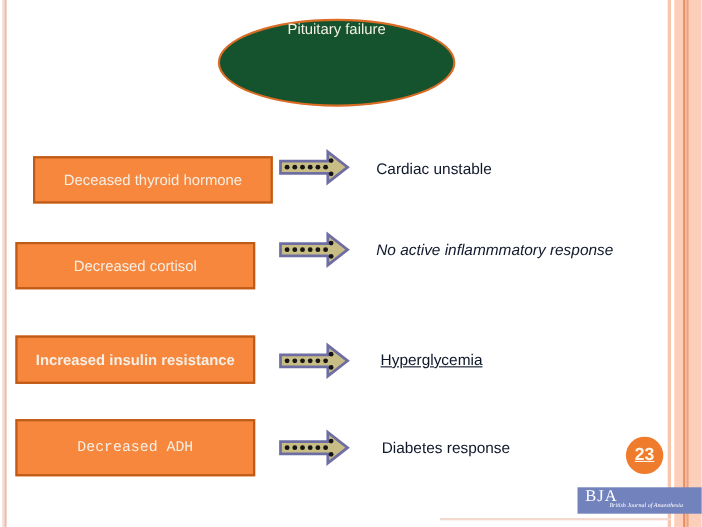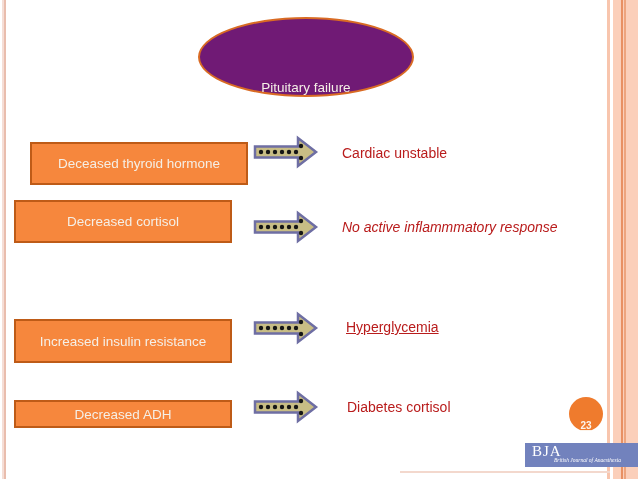--- a/index.html
+++ b/index.html
@@ -13,59 +13,59 @@
   .left-stripe-b  { left:4px;  width:2px;  background:#e9bdad; }
   .right-stripe-thin { left:607px; width:3px;  background:#f8c5ad; }
   .right-band        { left:613px; width:25px; background:#fbcfba; }
   .right-line-a      { left:621px; width:2px;  background:#e89063; }
   .right-line-b      { left:624px; width:2px;  background:#eda47e; }
   .faint-bottom-line { position:absolute; left:400px; top:471px; width:210px; height:2px; background:#f3d8cd; }
 
   
   .ellipse {
     position:absolute; left:198px; top:17px; width:216px; height:80px;
-    background:#701a75; border:2px solid #d96b24; border-radius:50%;
-    box-sizing:border-box; display:flex; align-items:flex-end; justify-content:center;
+    background:#14532d; border:2px solid #d96b24; border-radius:50%;
+    box-sizing:border-box; display:flex; align-items:flex-start; justify-content:center;
     color:#f5efe6; font-size:13.5px;
   }
 
   
   .cause-box {
     position:absolute; left:14px; width:218px; height:43px;
     background:#f6873d; border:2px solid #be5b17; box-sizing:border-box;
     display:flex; align-items:center; justify-content:center;
     color:#f5efe6; font-size:13.5px; text-align:center;
   }
   .r0 { top:142px;margin-left:16px; }
-  .r1 { top:200px; }
-  .r2 { top:319px; height:44px; }
-  .r3 { top:400px; height:28px; }
+  .r1 { top:220px; }
+  .r2 { top:305px; height:44px;font-weight:bold; }
+  .r3 { top:381px; height:52px;font-family:Liberation Mono, monospace; }
 
   
   .arrow { position:absolute; left:253px; width:66px; height:34px; }
   .a0 { top:135px; }
   .a1 { top:210px; }
   .a2 { top:311px; }
   .a3 { top:390px; }
 
   
   .effect-label {
-    position:absolute; left:342px; color:#b91c1c; font-size:14px; white-space:nowrap;
+    position:absolute; left:342px; color:#0f172a; font-size:14px; white-space:nowrap;
   }
   .e0 { top:145px; }
   .e1 { top:219px;font-style:italic; }
   .e2 { top:319px; left:346px;text-decoration:underline; }
   .e3 { top:399px; left:347px; }
 
   
   .page-circle {
     position:absolute; left:569px; top:397px; width:34px; height:34px;
     border-radius:50%; background:#ef7b2d; color:#fdf4ea;
-    display:flex; align-items:flex-end; justify-content:center;
-    font-size:10px; font-weight:bold;text-decoration:underline;
+    display:flex; align-items:center; justify-content:center;
+    font-size:16px; font-weight:bold;text-decoration:underline;
   }
 
   
   .bja-logo {
     position:absolute; left:497px; top:443px; width:115px; height:24px;
     background:#7282bd; color:#ffffff; font-family:"Liberation Serif", serif;margin-left:28px;
   }
   .bja-abbr { position:absolute; left:7px; top:0px; font-size:15px; letter-spacing:1px; }
   .bja-caption { position:absolute; left:29px; top:14px; font-size:5.5px; font-style:italic; white-space:nowrap; }
 </style>
@@ -149,21 +149,21 @@
       <circle cx="8" cy="17" r="2.2"></circle>
         <circle cx="15" cy="17" r="2.2"></circle>
         <circle cx="22" cy="17" r="2.2"></circle>
       <circle cx="29" cy="17" r="2.2"></circle>
         <circle cx="36" cy="17" r="2.2"></circle>
         <circle cx="43" cy="17" r="2.2"></circle>
       <circle cx="48" cy="11" r="2.2"></circle>
         <circle cx="48" cy="23" r="2.2"></circle>
     </g>
   </svg>
-  <div class="effect-label e3">Diabetes cortisol</div>
+  <div class="effect-label e3">Diabetes response</div>
 
   <div class="page-circle">
     <span>23</span>
   </div>
 
   <div class="bja-logo">
     <span class="bja-abbr">BJA</span>
     <span class="bja-caption">British Journal of Anaesthesia</span>
   </div>
 

